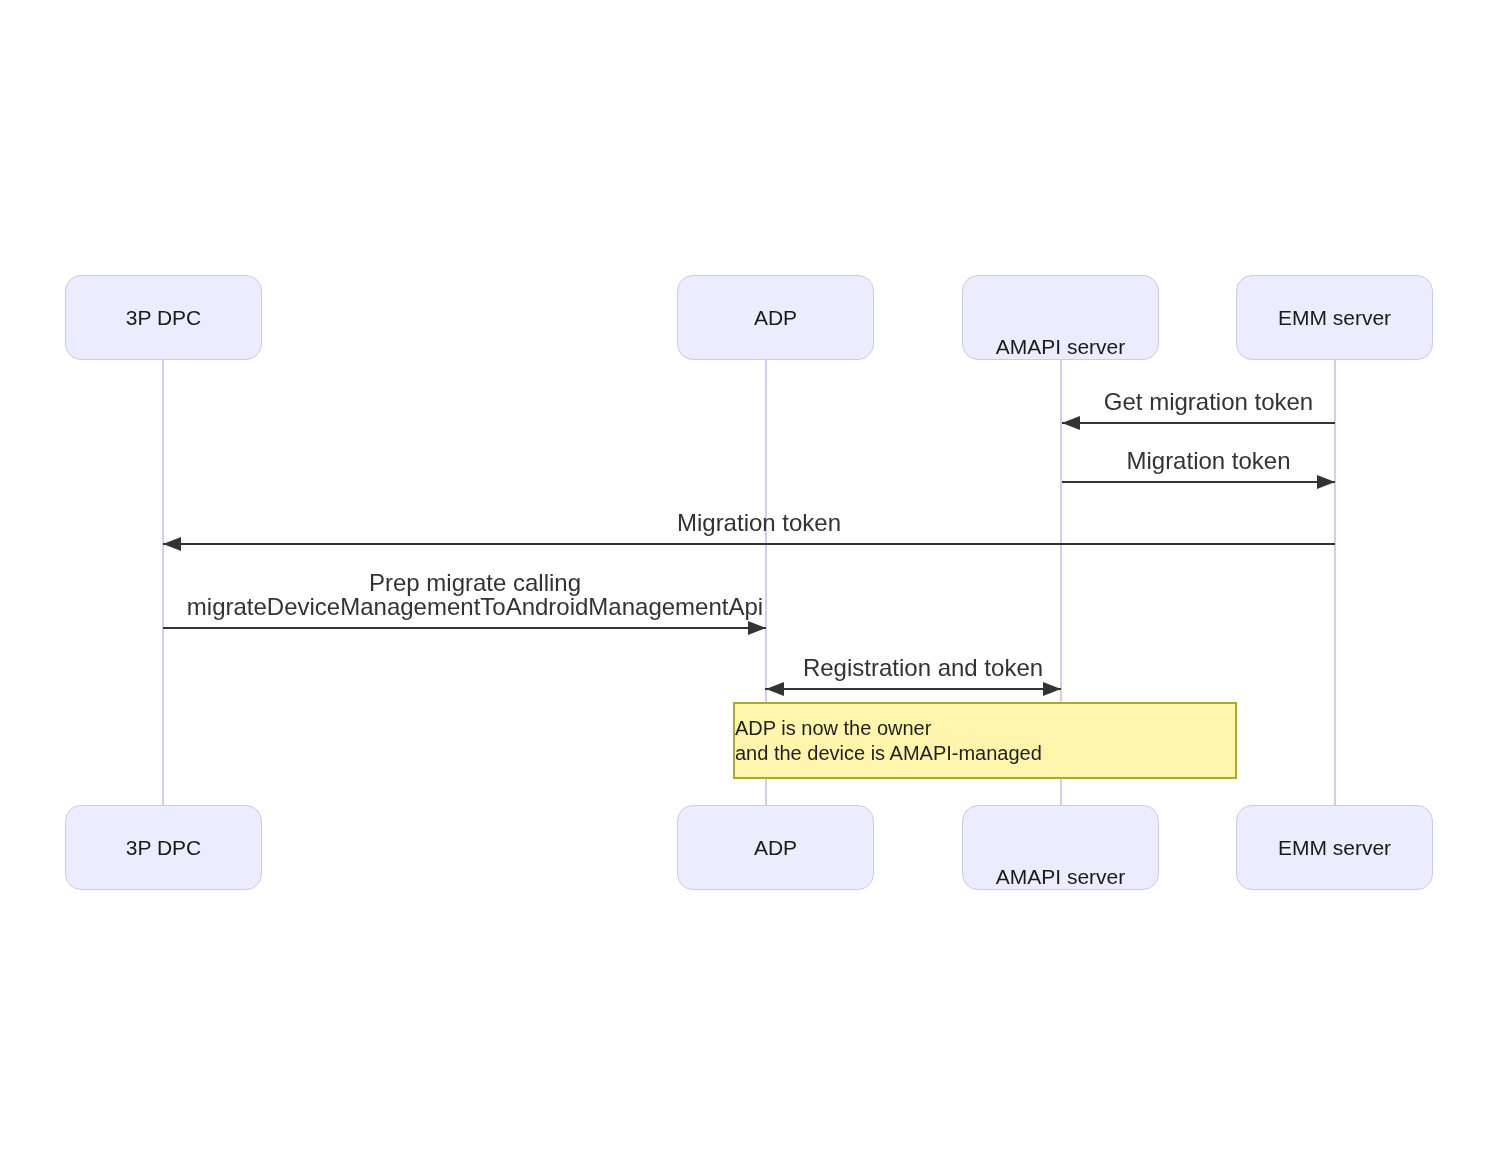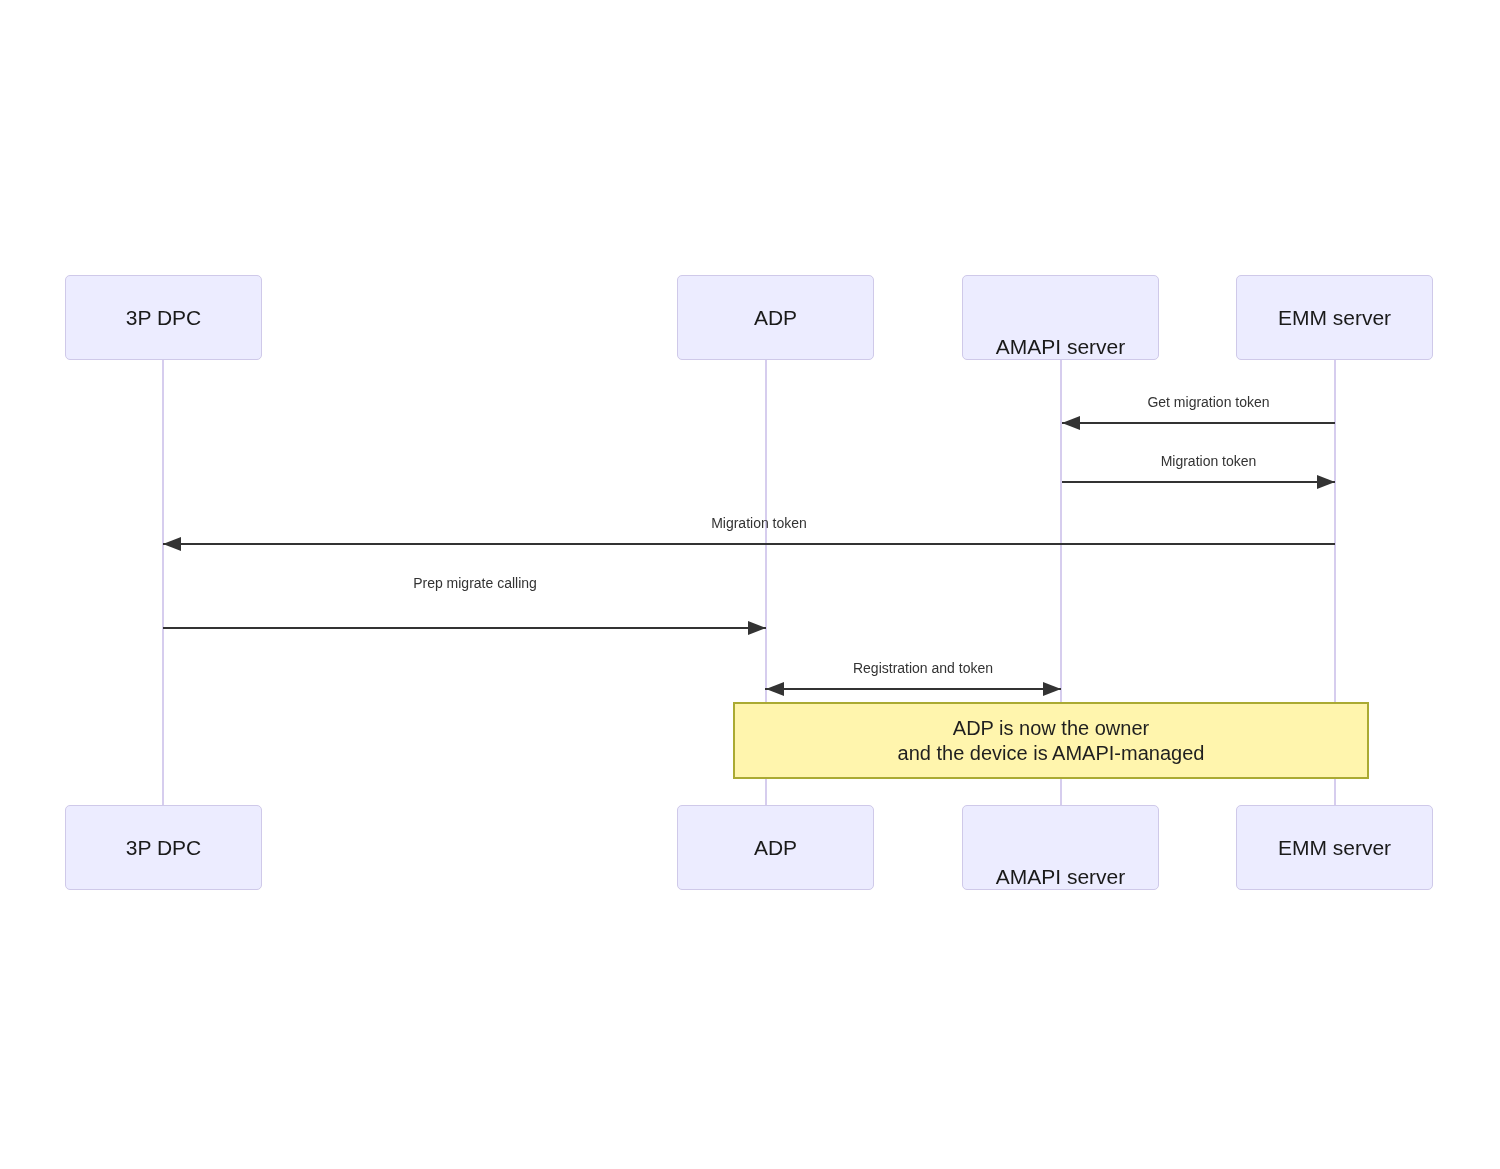--- a/index.html
+++ b/index.html
@@ -25,39 +25,39 @@
     background: #d6cdee;
   }
 
   
   .actor {
     position: absolute;
     width: 197px;
     height: 85px;
     background: #ececff;
     border: 1.5px solid #cfc9e9;
-    border-radius: 5px;
+    border-radius: 16px;
     display: flex;
     align-items: center;
     justify-content: center;
     font-size: 21px;
     color: #1a1a1a;
     z-index: 3;
   }
   .actor.top    { top: 275px; }
   .actor.bottom { top: 805px; }
   .a1 { left: 65px; }
   .a2 { left: 667px; margin-left: 10px; }
   .a3 { left: 962px; align-items: flex-end; }
   .a4 { left: 1236px; text-align: right; }
 
   
   .msg-label {
     position: absolute;
-    font-size: 14px;
+    font-size: 24px;
     line-height: 24px;
     text-align: center;
     color: #333333;
     z-index: 2;
     white-space: nowrap;
     padding-left: 20px;
   }
   .msg-line {
     position: absolute;
     height: 2px;
@@ -73,25 +73,24 @@
     z-index: 2;
   }
   .ah.point-right { border-left: 18px solid #333333; }
   .ah.point-left  { border-right: 18px solid #333333; }
 
   
   .note {
     position: absolute;
     left: 733px;
     top: 702px;
-    width: 636px;
+    width: 504px;
     height: 77px;
     background: #fff5ad;
     border: 2px solid #aaaa33;
-    text-align: center;
     font-size: 20px;
     line-height: 25px;
     padding-top: 12px;
     color: #1f1f1f;
     z-index: 4;
   }
 </style>
 </head>
 <body>
 
@@ -122,20 +121,21 @@
   <div class="msg-label" style="left:1062px; width:273px; top:449px">Migration token</div>
   <div class="msg-line" style="left:1062px; width:273px; top:481px"></div>
   <div class="ah point-right" style="left:1317px; top:475px"></div>
 
   <div class="msg-label" style="left:163px; width:1172px; top:511px">Migration token</div>
   <div class="msg-line" style="left:163px; width:1172px; top:543px"></div>
   <div class="ah point-left" style="left:163px; top:537px"></div>
 
   <div class="msg-label" style="left:115px; width:700px; top:571px">
     <div>Prep migrate calling</div>
+    <div>migrateDeviceManagementToAndroidManagementApi</div>
   </div>
   <div class="msg-line" style="left:163px; width:603px; top:627px"></div>
   <div class="ah point-right" style="left:748px; top:621px"></div>
 
   <div class="msg-label" style="left:765px; width:296px; top:656px">Registration and token</div>
   <div class="msg-line" style="left:765px; width:296px; top:688px"></div>
   <div class="ah point-left" style="left:766px; top:682px"></div>
   <div class="ah point-right" style="left:1043px; top:682px"></div>
 
   <div class="note">

